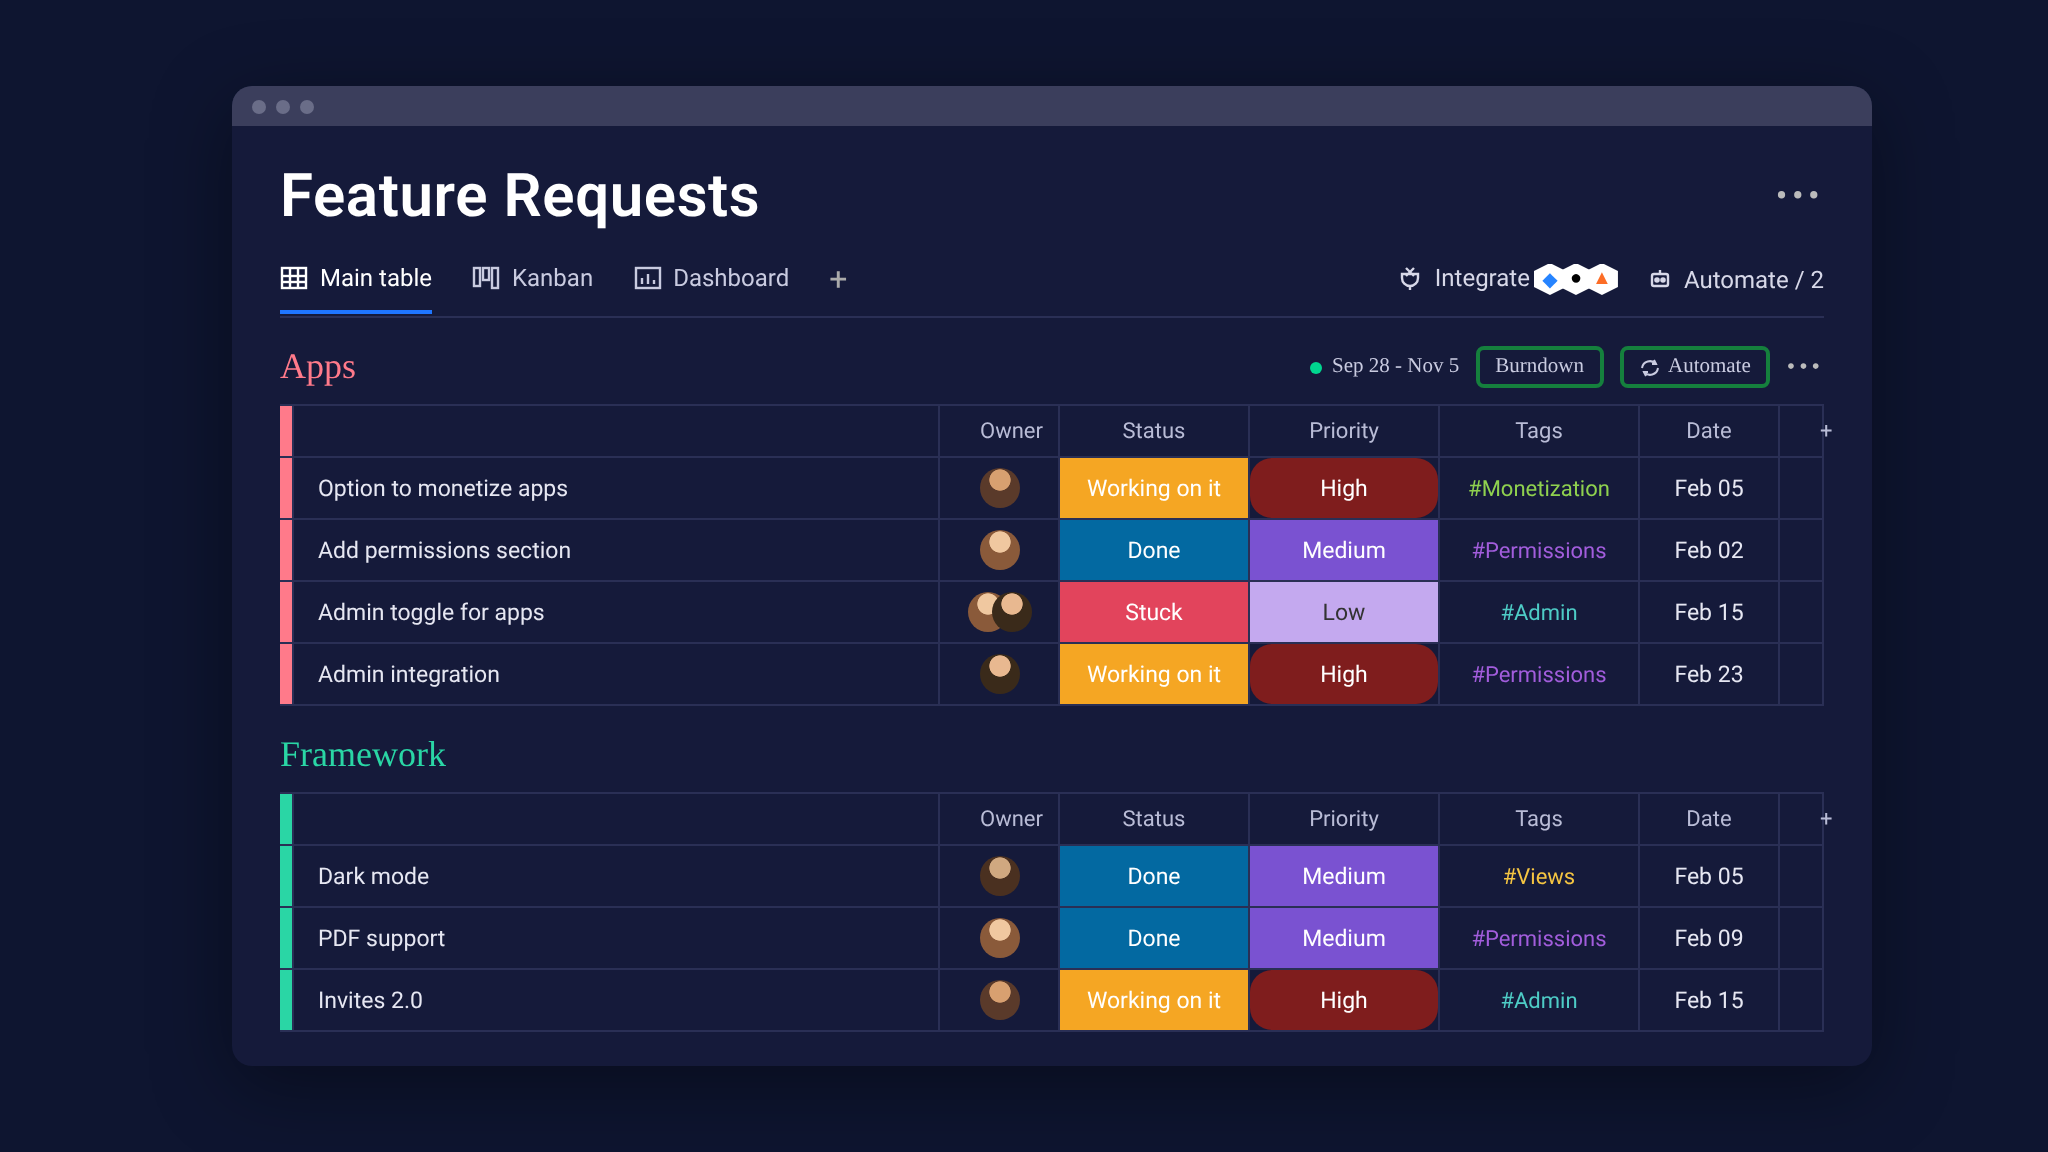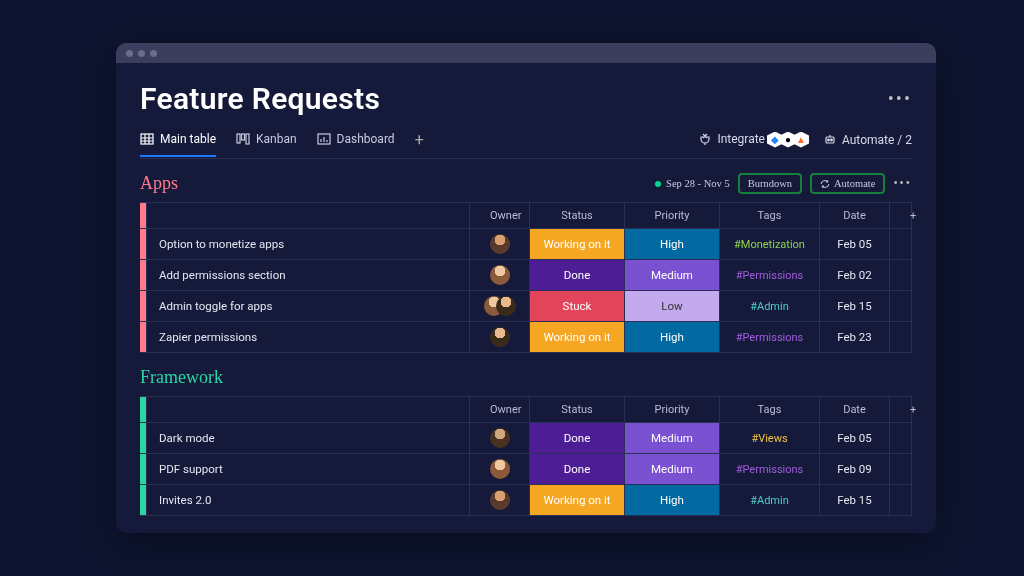--- a/index.html
+++ b/index.html
@@ -188,27 +188,27 @@
   .avatar.a2 { background: radial-gradient(circle at 50% 30%, #f0c8a0 30%, #8a5a3a 32%); }
   .avatar.a3 { background: radial-gradient(circle at 50% 30%, #e8b890 30%, #3a2a1a 32%); }
   .avatar.a4 { background: radial-gradient(circle at 50% 30%, #d0a880 30%, #4a3020 32%); }
   .avatar-pair { display:flex; }
   .avatar-pair .avatar:nth-child(2){ margin-left:-8px; }
   .status {
     width: 100%; height: 100%; display:flex; align-items:center; justify-content:center;
     color: #fff; font-size: 11.5px;
   }
   .status.working { background: #f5a623; }
-  .status.done { background: #4c1d95; }
+  .status.done { background: #0369a1; }
   .status.stuck { background: #e2445c; }
   .priority {
     width: 100%; height: 100%; display:flex; align-items:center; justify-content:center;
     color: #fff; font-size: 11.5px;
   }
-  .priority.high { background: #0369a1; }
+  .priority.high { background: #7f1d1d; border-radius: 11px; }
   .priority.medium { background: #7a52d1; }
   .priority.low { background: #c4a9ef; color:#333; }
   .tag { font-size: 11px; }
   .tag.mon { color: #8fd14f; }
   .tag.perm { color: #a25ddc; }
   .tag.admin { color: #4eccc6; }
   .tag.views { color: #f5c542; }
   .add-col {
     color: #888; font-size: 14px; cursor: pointer;
   }
@@ -381,21 +381,21 @@
                 <div class="priority low">Low</div>
               </div>
               <div class="td">
                 <span class="tag admin">#Admin</span>
               </div>
               <div class="td">Feb 15</div>
               <div class="td"></div>
             </div>
             <div class="trow">
               <div class="td color-bar"></div>
-              <div class="td name-col">Zapier permissions</div>
+              <div class="td name-col">Admin integration</div>
               <div class="td">
                 <span class="avatar a3"></span>
               </div>
               <div class="td" style="padding:0">
                 <div class="status working">Working on it</div>
               </div>
               <div class="td" style="padding:0">
                 <div class="priority high">High</div>
               </div>
               <div class="td">

